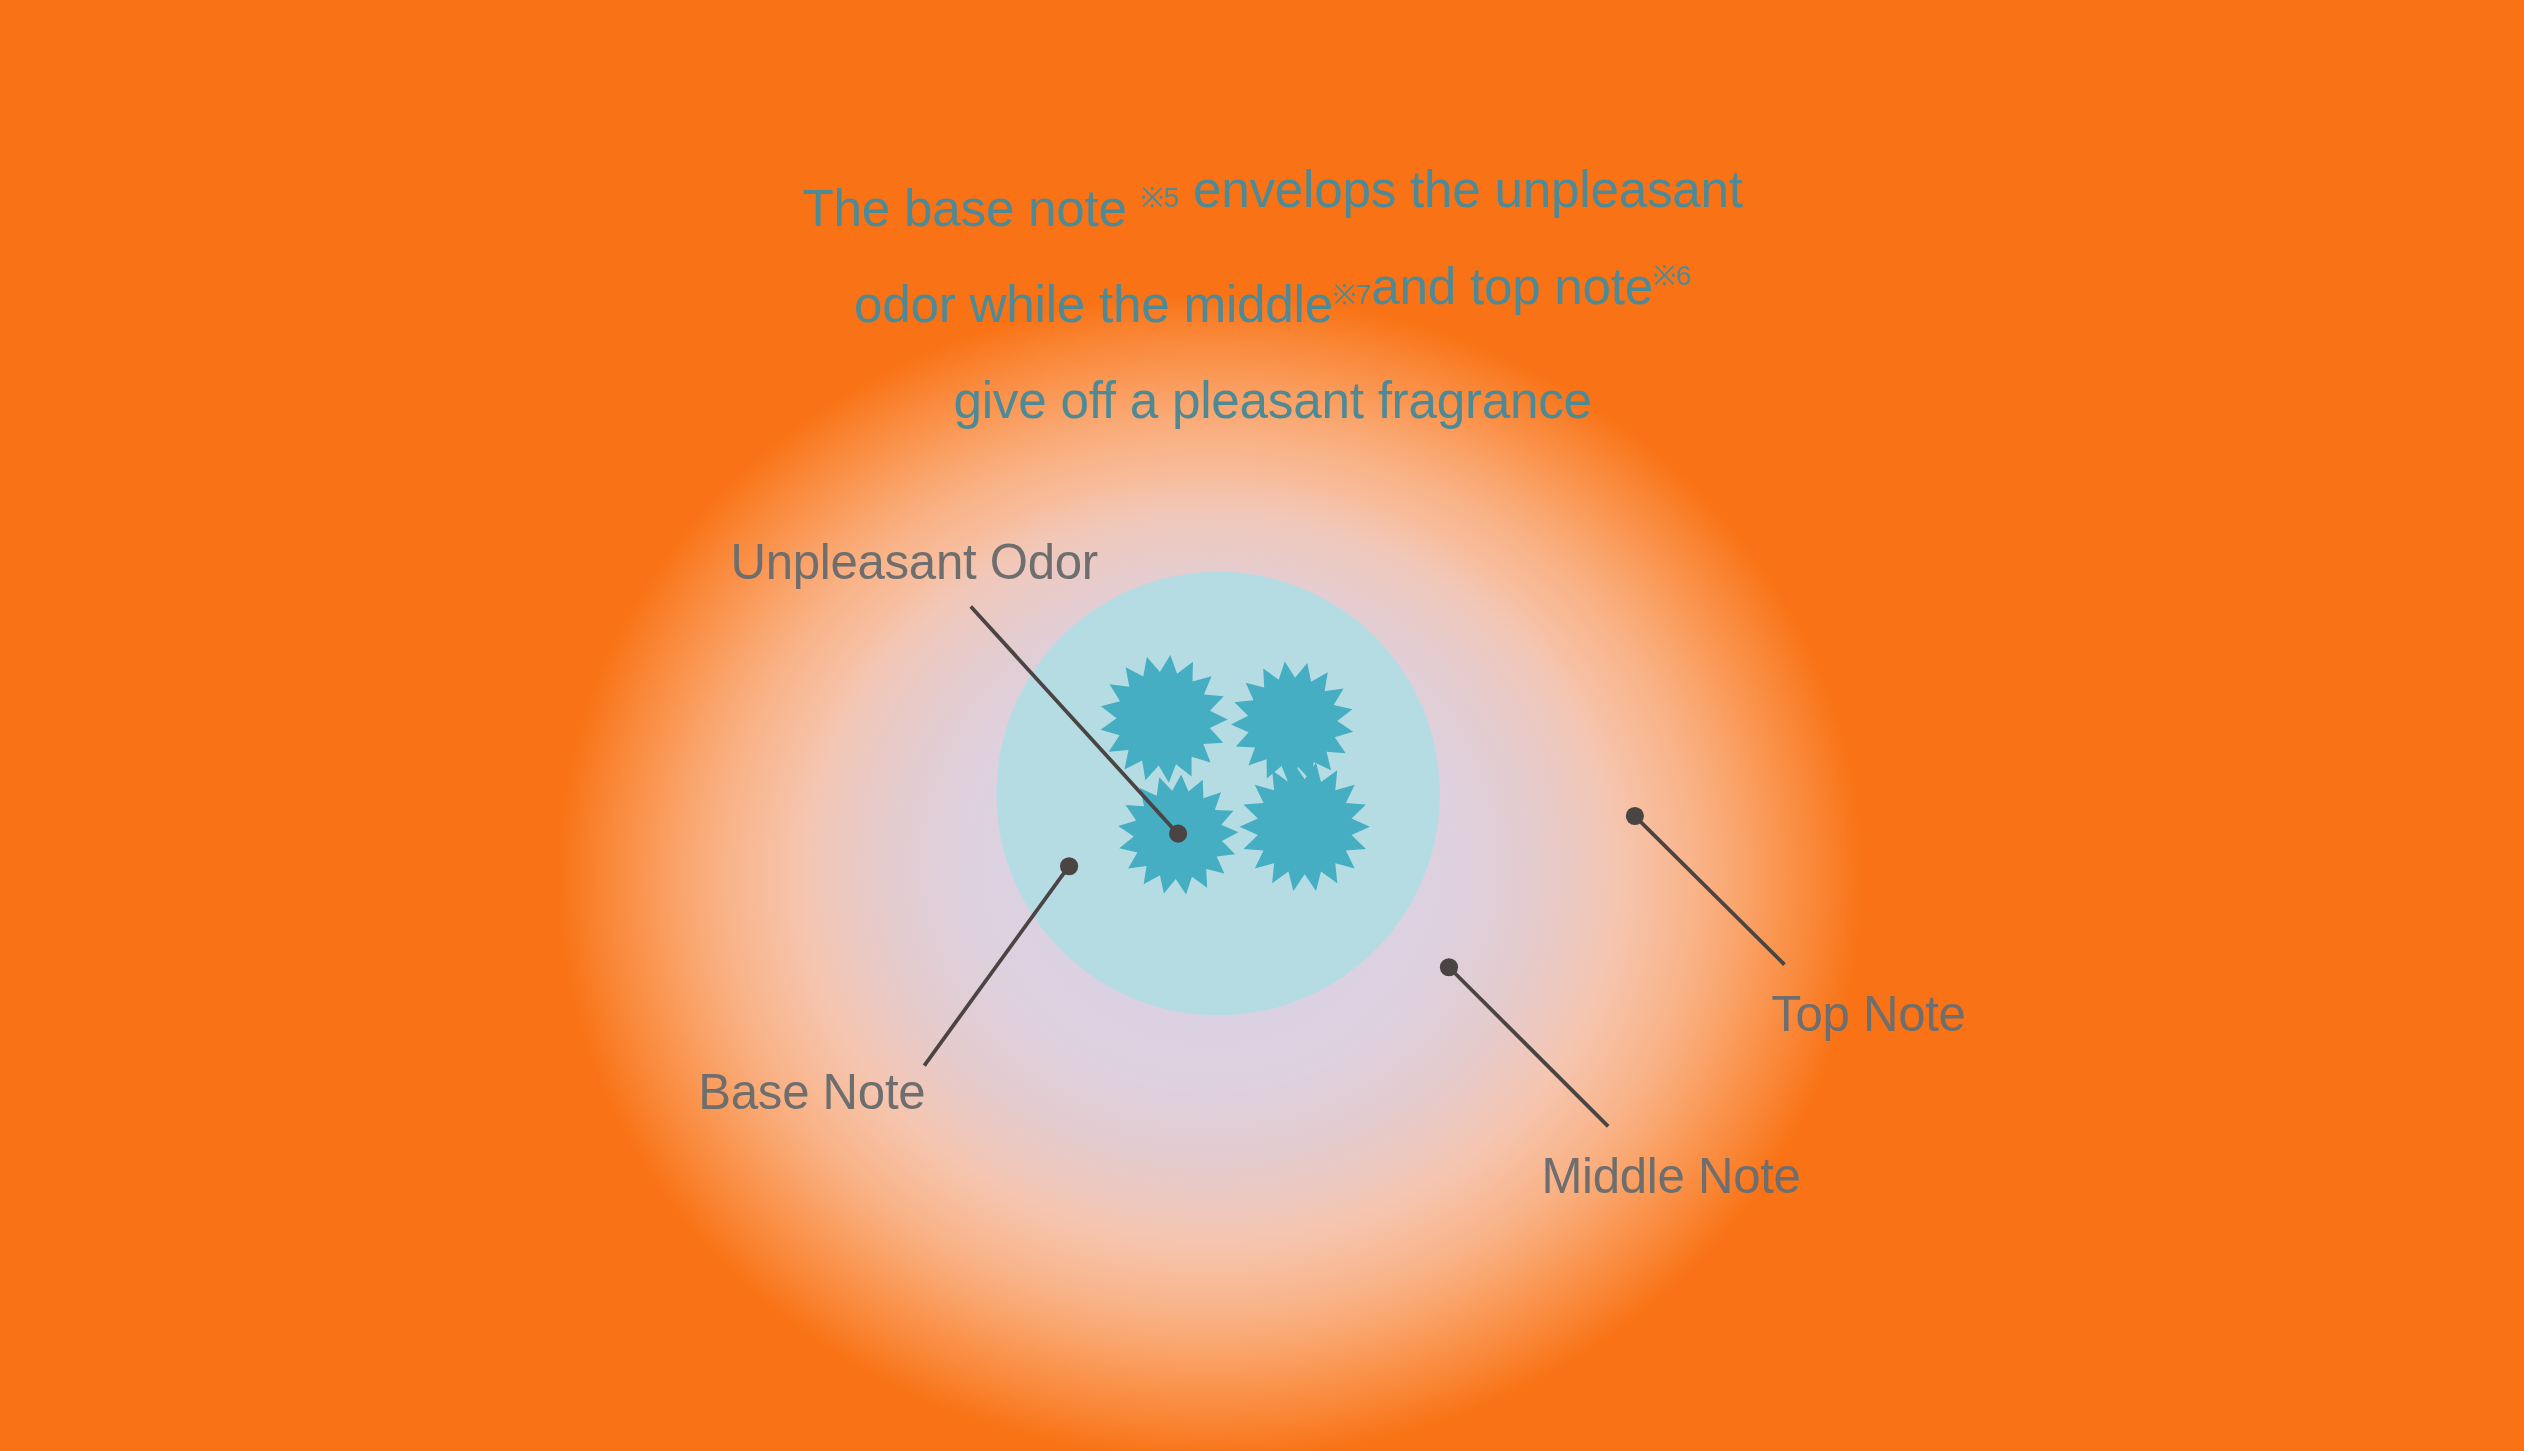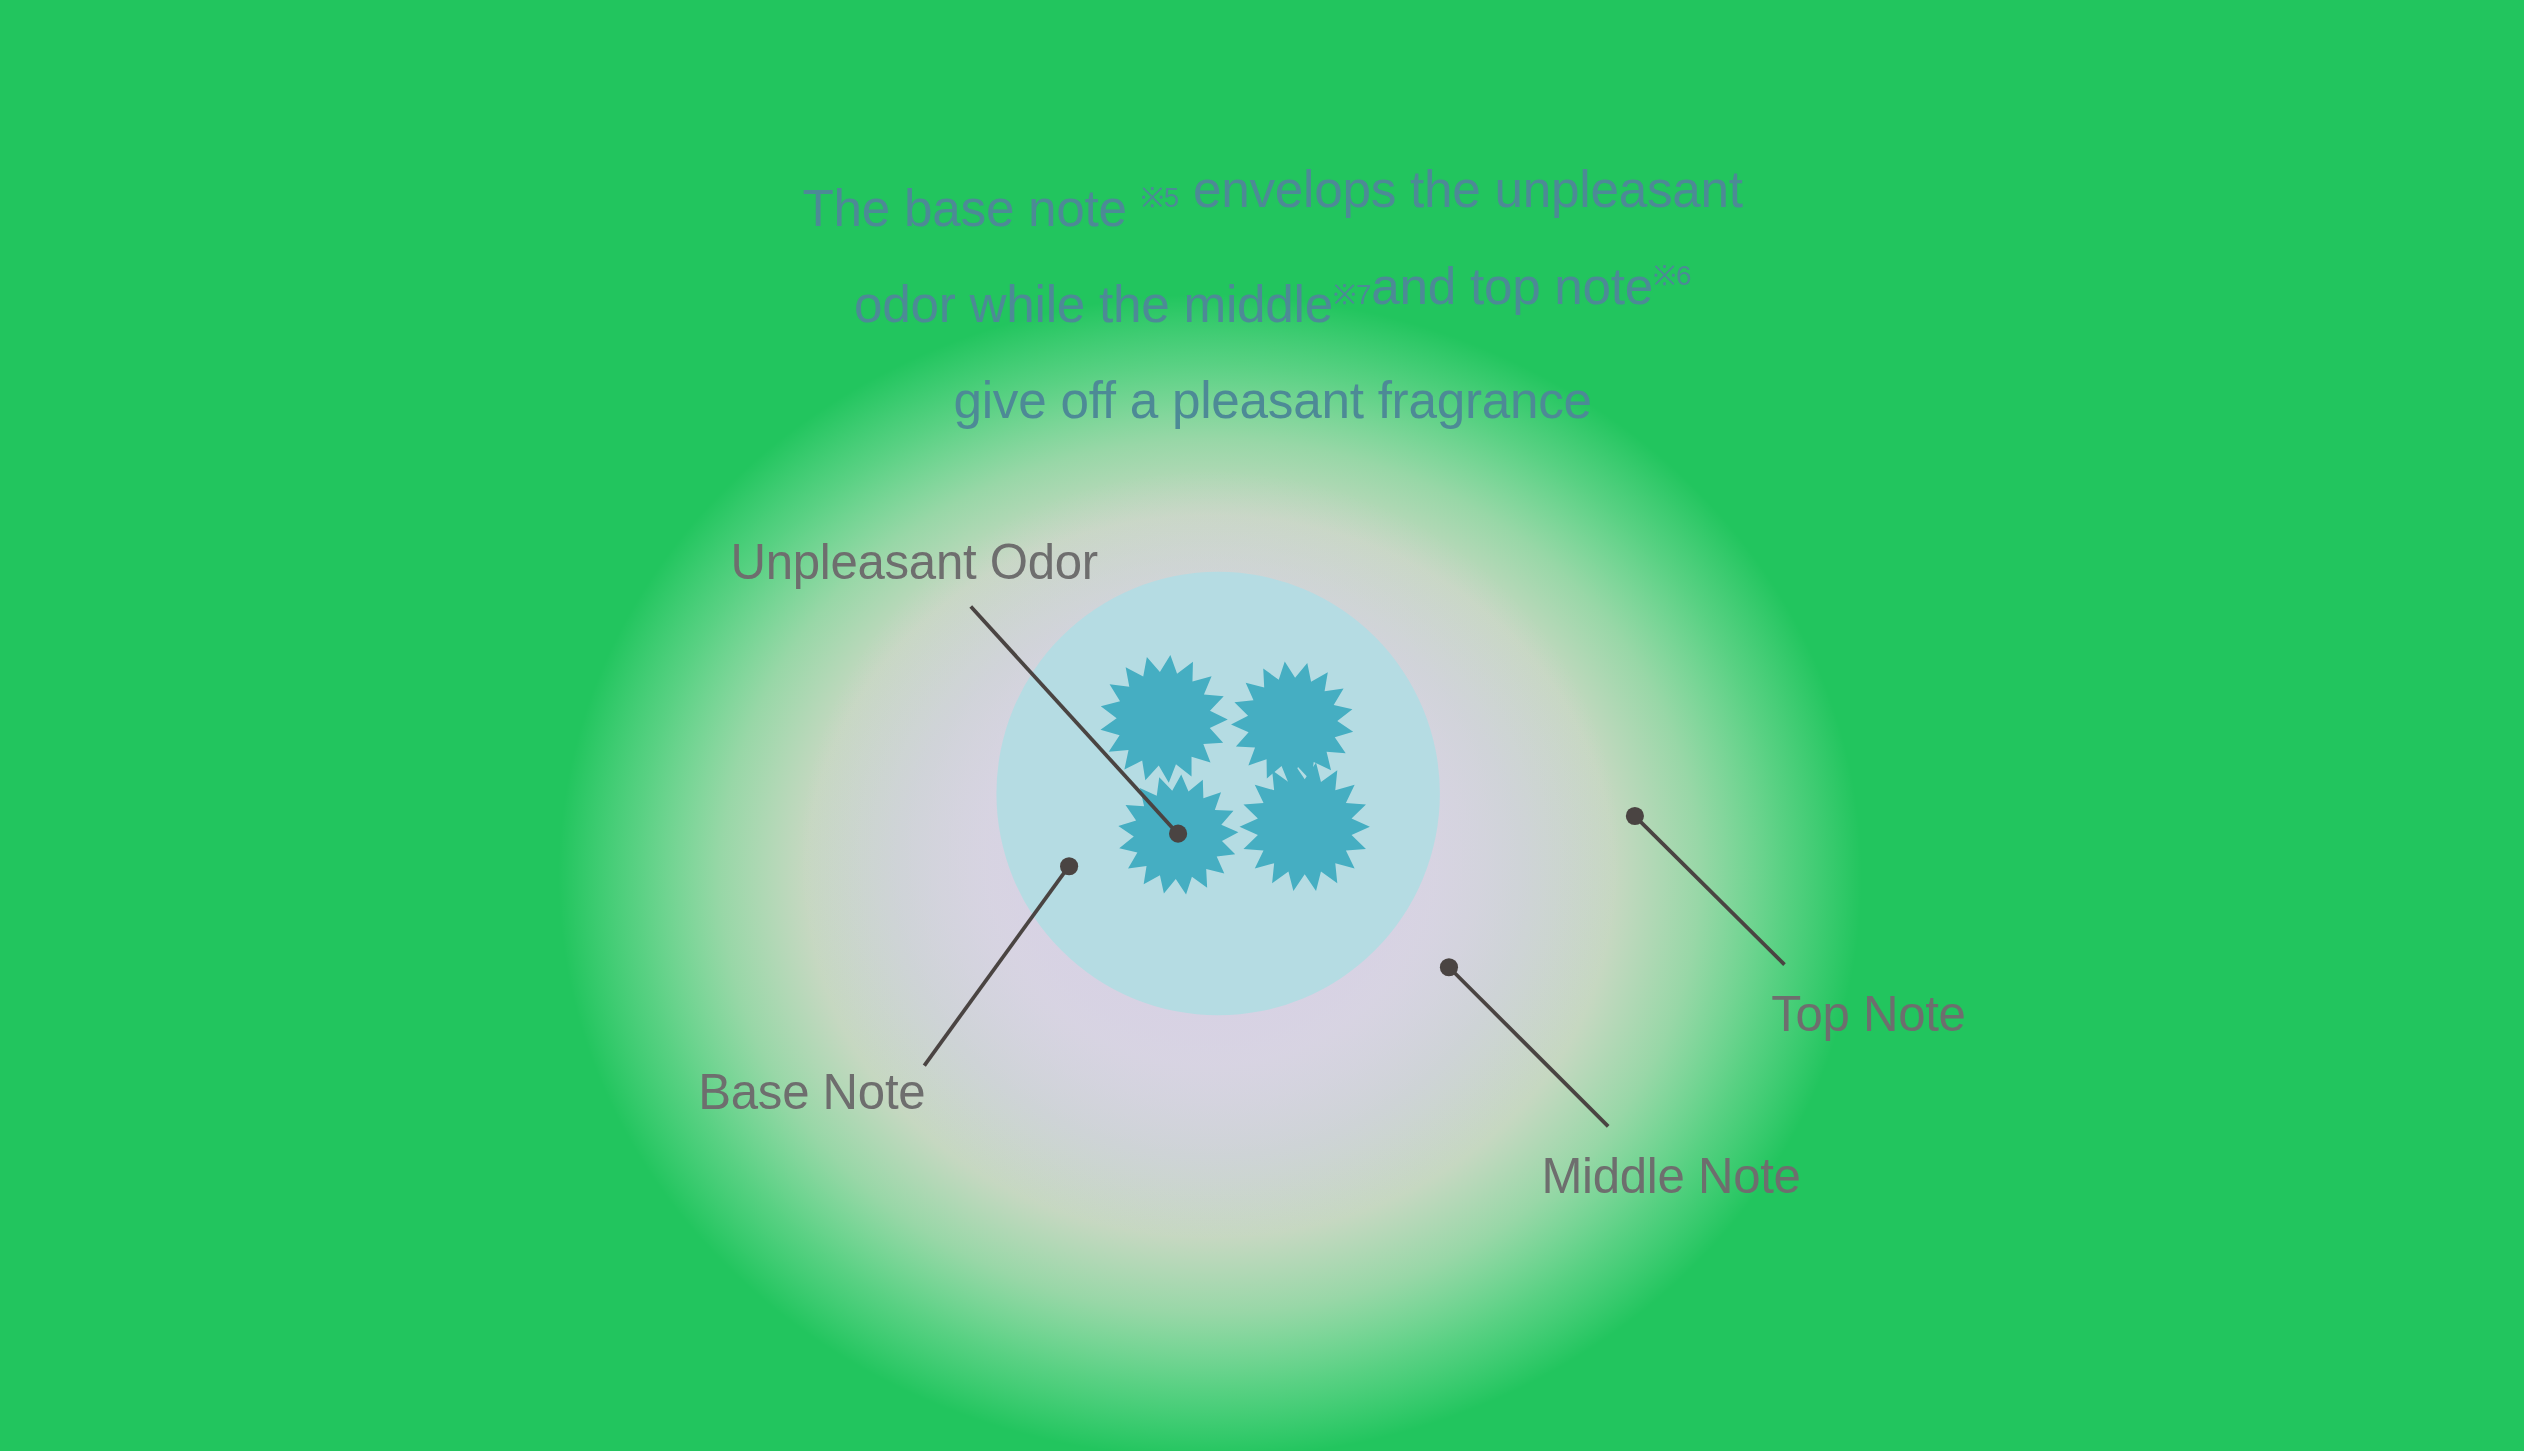--- a/index.html
+++ b/index.html
@@ -8,21 +8,21 @@
     padding: 0;
     background: #ffffff;
   }
   body {
     font-family: "Liberation Sans", sans-serif;
   }
   #stage {
     position: relative;
     width: 2525px;
     height: 1452px;
-    background: #22c55e;
+    background: #f97316;
     overflow: hidden;
   }
   #diagram-svg {
     position: absolute;
     top: 0;
     left: 0;
     width: 2525px;
     height: 1452px;
     display: block;
   }

